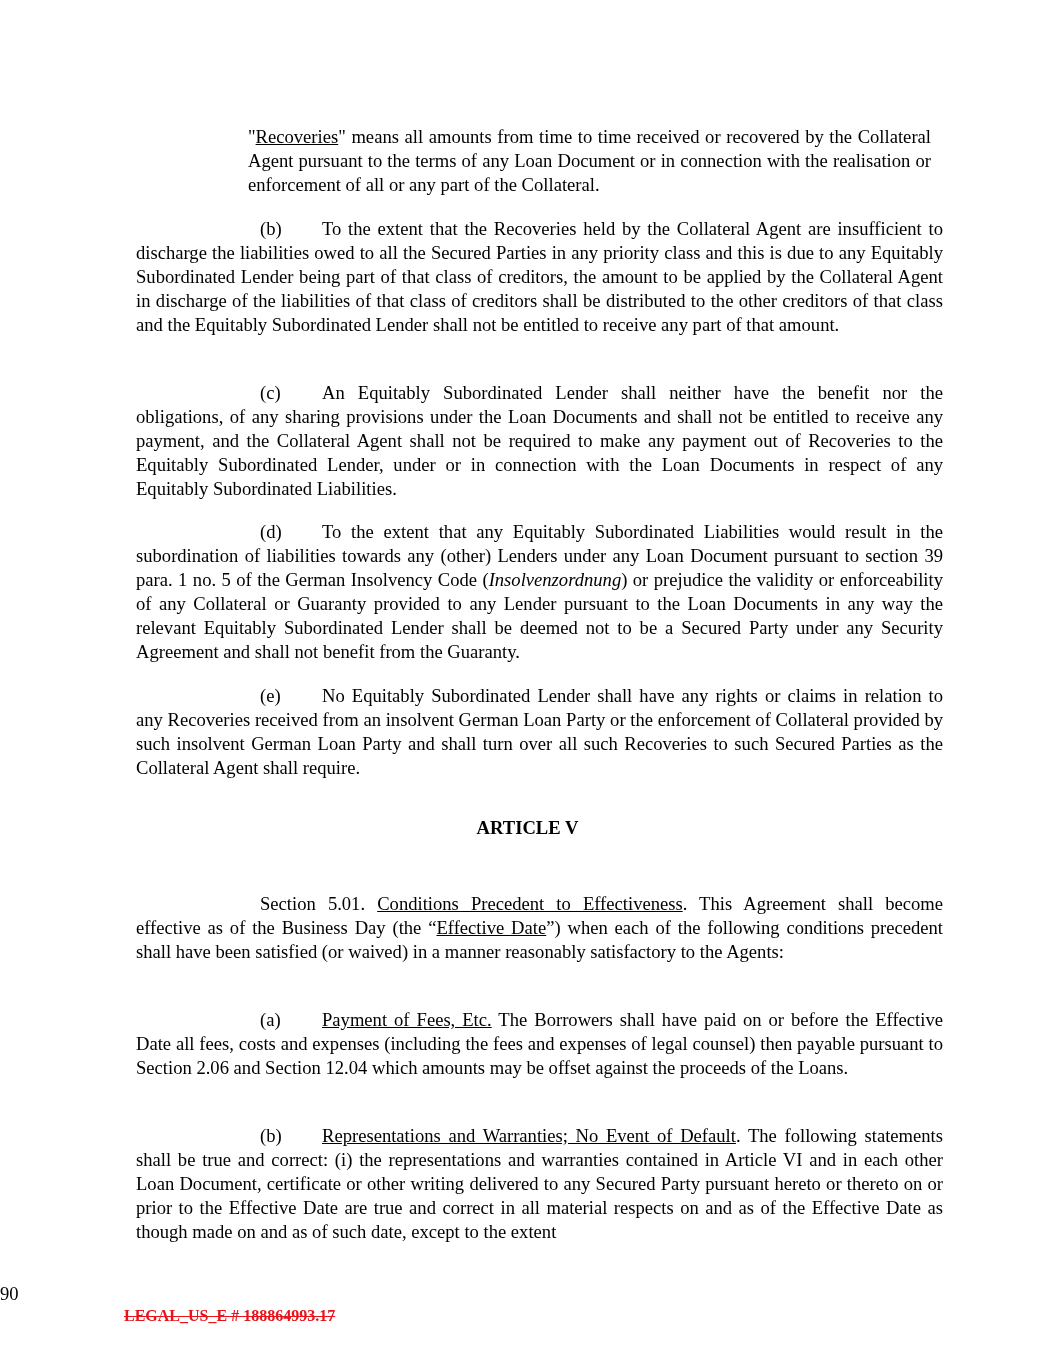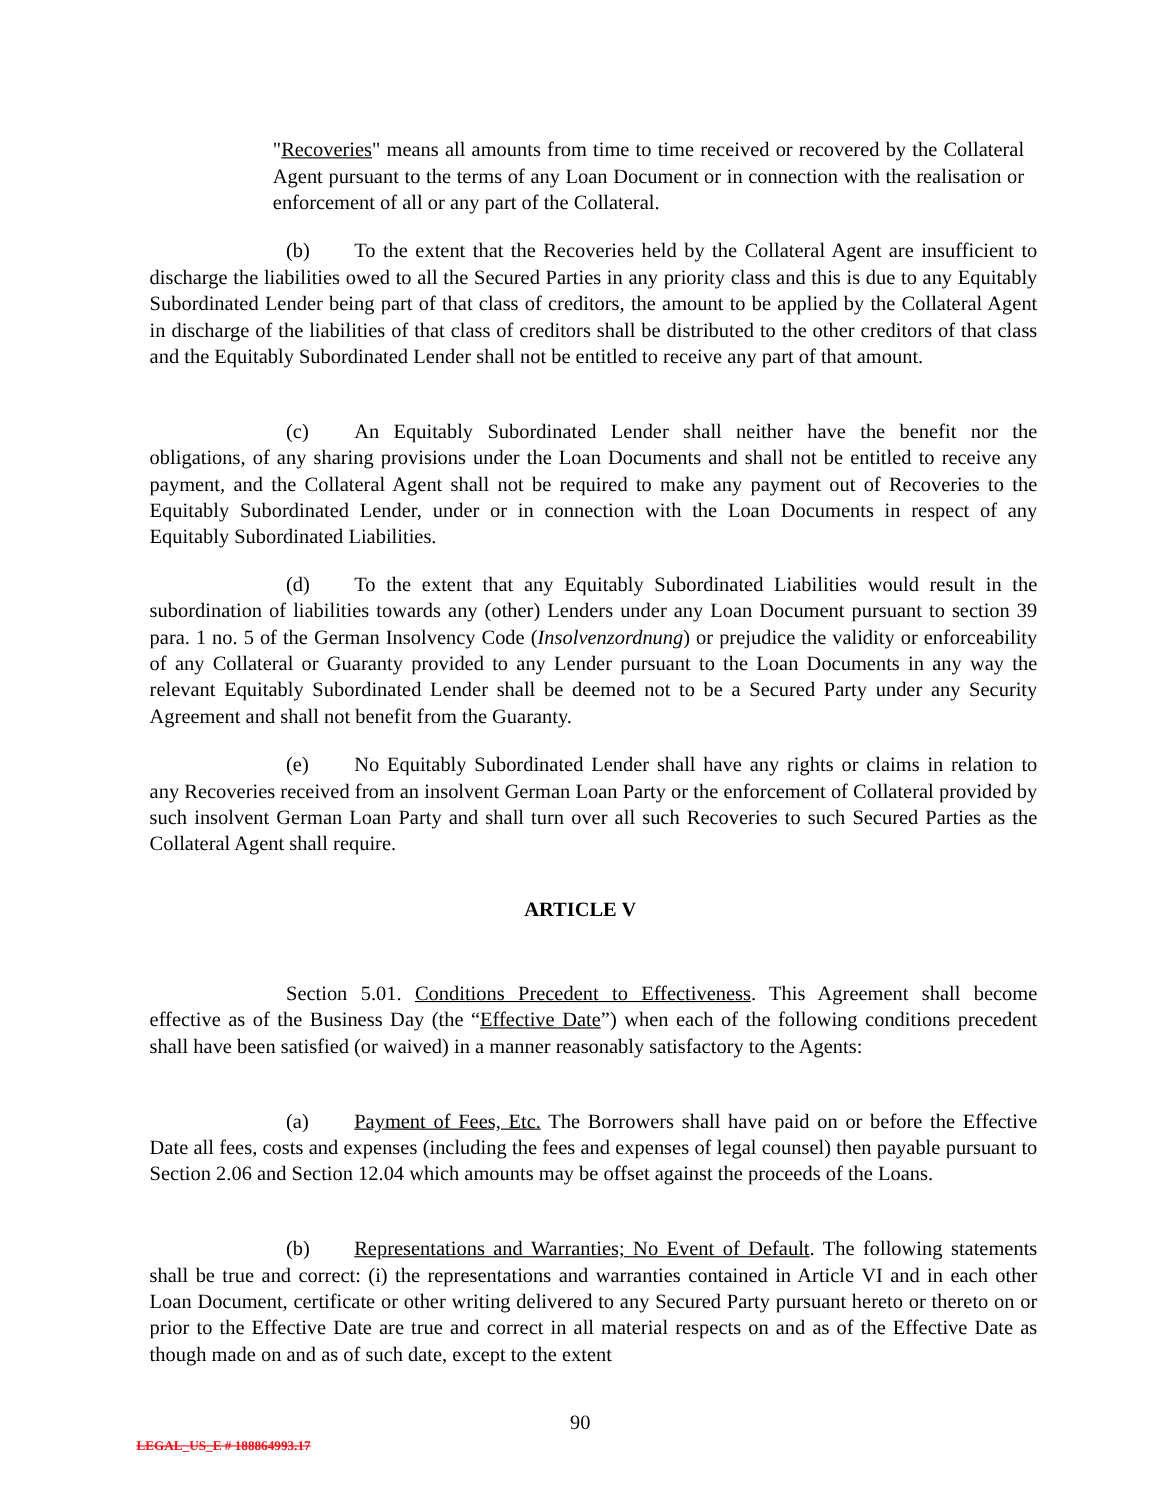--- a/index.html
+++ b/index.html
@@ -16,26 +16,26 @@
     }
     .para.def { left: 248px; width: 683px; }
     .indent { display: inline-block; width: 124px; }
     .label { display: inline-block; width: 62px; }
     .u { text-decoration: underline; }
     .heading {
       position: absolute; left: 108px; width: 807px; text-align: center;
       font-weight: bold; font-size: 18.6px; line-height: 24px; margin: 16px;
     }
     .page-num {
-      position: absolute; left: 0; width: 1055px; top: 1282px; text-align: center;
+      position: absolute; left: 0; width: 1055px; top: 1282px; text-align: left;
       font-size: 18.6px; line-height: 24px;
     }
     .footer-id {
       position: absolute; left: 124px; top: 1307px;
-      font-size: 12px; font-weight: bold; color: #e8131b;
+      font-size: 16px; font-weight: bold; color: #e8131b;
       text-decoration: line-through;
     }
   </style>
 </head>
 <body>
 
 <div class="page">
 
   <p class="para def" style="top:125px;"><span>"</span><span class="u">Recoveries</span><span>" means all amounts from time to time received or recovered by the Collateral Agent pursuant to the terms of any Loan Document or in connection with the realisation or enforcement of all or any part of the Collateral.</span></p>
 

